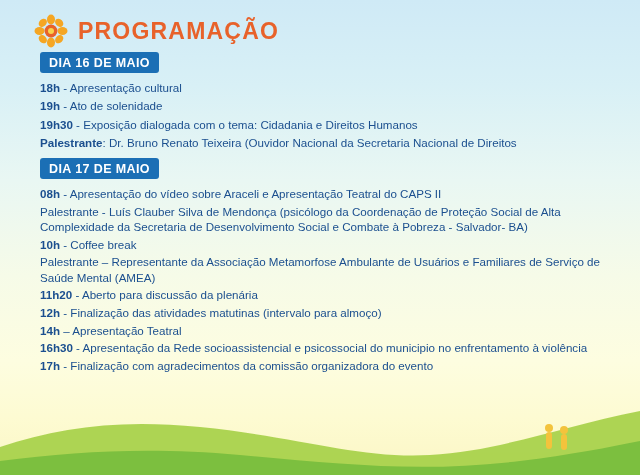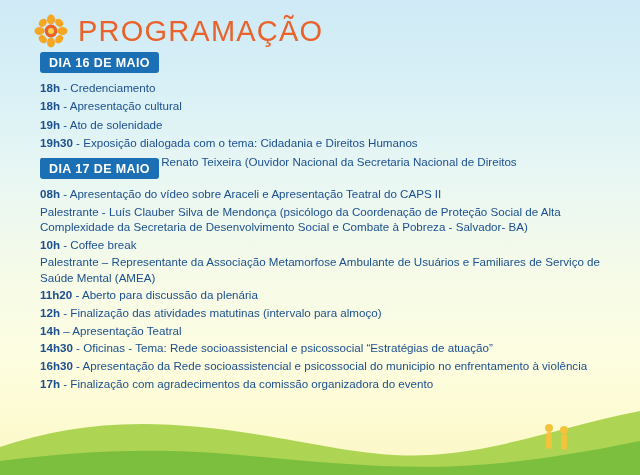--- a/index.html
+++ b/index.html
@@ -46,22 +46,22 @@
     align-items: center;
     gap: 10px;
   }
   .sun-icon {
     width: 34px;
     height: 34px;
     position: relative;
     flex: 0 0 auto;
   }
   .title {
-    font-size: 29px;
-    font-weight: normal;
+    font-size: 23px;
+    font-weight: bold;
     letter-spacing: 1.2px;
     color: #e8622a;
     font-family: "Liberation Sans", sans-serif;
   }
 
   
   .day-label {
     display: inline-block;
     background: #1b6fb5;
     color: #ffffff;
@@ -136,23 +136,20 @@
         <circle cx="17" cy="17" r="3" fill="#f9d34b"></circle>
       </svg>
     </div>
     <div class="title">PROGRAMAÇÃO</div>
   </div>
 
   <div class="section" id="section-16">
     <span class="day-label">DIA 16 DE MAIO</span>
     <div class="items">
       <p class="line">
-        <span class="lead">18h</span><span> - </span><span>Credenciamento</span>
-      </p>
-      <p class="line">
         <span class="lead">18h</span><span> - </span><span>Apresentação cultural</span>
       </p>
       <p class="line">
         <span class="lead">19h</span><span> - </span><span>Ato de solenidade</span>
       </p>
       <p class="line">
         <span class="lead">19h30</span><span> - </span><span>Exposição dialogada com o tema: Cidadania e Direitos Humanos</span>
       </p>
       <p class="line">
         <span class="lead">Palestrante</span><span>: </span><span>Dr. Bruno Renato Teixeira (Ouvidor Nacional da Secretaria Nacional de Direitos</span>
@@ -178,23 +175,20 @@
       <p class="line">
         <span class="lead">11h20</span><span> - </span><span>Aberto para discussão da plenária</span>
       </p>
       <p class="line">
         <span class="lead">12h</span><span> - </span><span>Finalização das atividades matutinas (intervalo para almoço)</span>
       </p>
       <p class="line">
         <span class="lead">14h</span><span> – </span><span>Apresentação Teatral</span>
       </p>
       <p class="line">
-        <span class="lead">14h30</span><span> - </span><span>Oficinas - Tema: Rede socioassistencial e psicossocial “Estratégias de atuação”</span>
-      </p>
-      <p class="line">
         <span class="lead">16h30</span><span> - </span><span>Apresentação da Rede socioassistencial e psicossocial do municipio no enfrentamento à violência</span>
       </p>
       <p class="line">
         <span class="lead">17h</span><span> - </span><span>Finalização com agradecimentos da comissão organizadora do evento</span>
       </p>
     </div>
   </div>
 
 </div>
 

